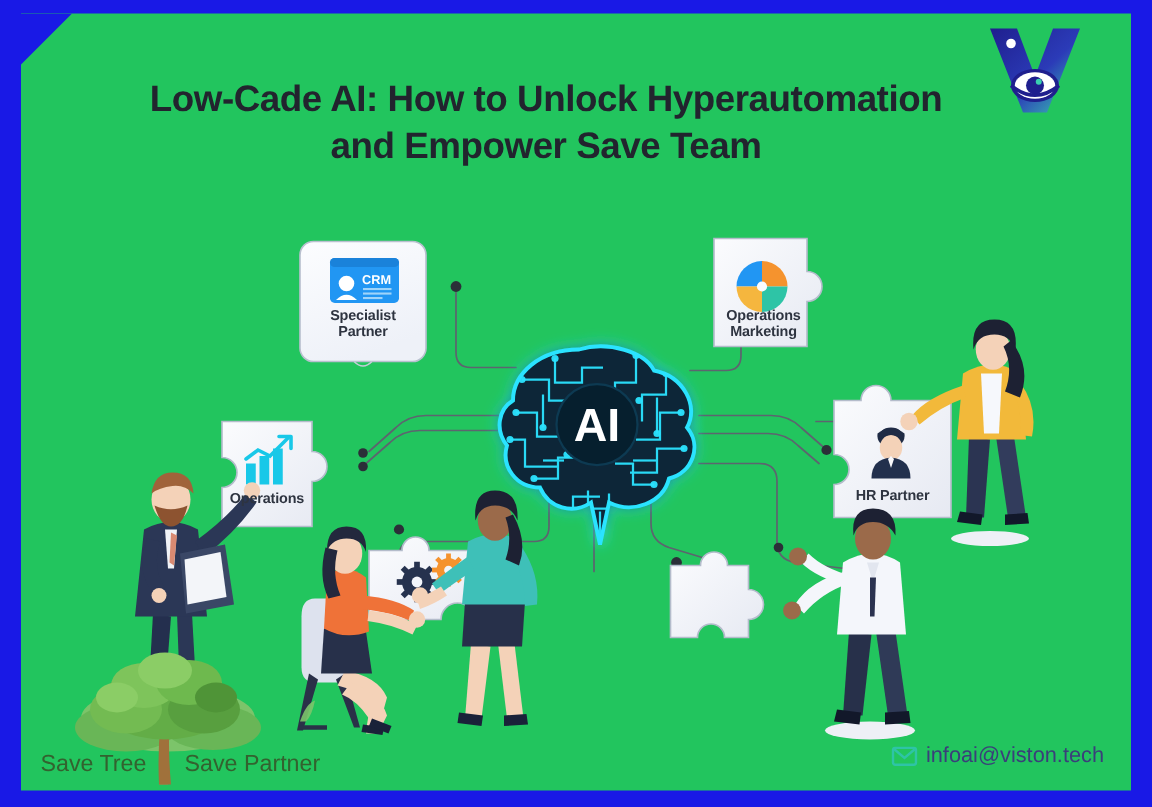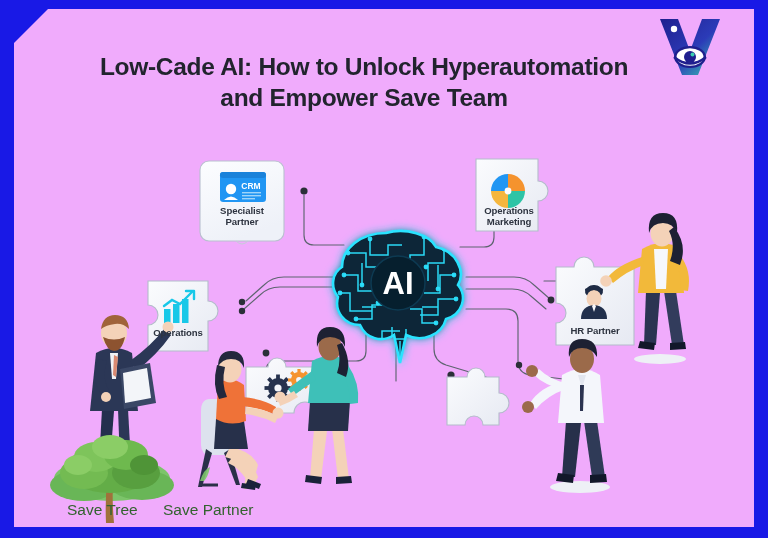--- a/index.html
+++ b/index.html
@@ -12,21 +12,21 @@
   #poster {
     position: relative;
     width: 768px; height: 538px;
     background: #1919E6;
   }
   
   #canvas {
     position: absolute;
     left: 14px; top: 9px;
     width: 740px; height: 518px;
-    background: #f0abfc;
+    background: #22c55e;
     overflow: hidden;
   }
   
   .corner-tri {
     position: absolute;
     top: 0; left: 0;
     width: 0; height: 0;
     border-left: 34px solid #1919E6;
     border-bottom: 34px solid transparent;
     z-index: 40;
@@ -83,21 +83,20 @@
     gap: 5px;
     font-size: 14.5px;
     color: #3a3f7a;
   }
   .contact-item .ci-icon { display: block; width: 18px; height: 18px; }
   #save-tree {
     position: absolute;
     left: 6px; bottom: 2px;
     width: 210px; height: 36px;
     z-index: 34;
-    margin-left: 40px;
   }
   .st-text {
     position: absolute;
     bottom: 6px;
     font-size: 15.5px;
     color: #33622f;
     font-family: "Liberation Sans", sans-serif;
   }
   #st-left { left: 7px; }
   #st-right { left: 103px; }
@@ -499,16 +498,25 @@
         <ellipse cx="34" cy="40" rx="14" ry="10" fill="#8bcd66"></ellipse>
         <ellipse cx="100" cy="40" rx="14" ry="10" fill="#4f9437"></ellipse>
       </svg>
     </div>
     <div id="save-tree">
       <span class="st-text" id="st-left">Save Tree</span>
       <span class="st-text" id="st-right">Save Partner</span>
     </div>
 
     <div id="footer-contact">
+      <div class="contact-item">
+        <span class="ci-icon">
+          <svg viewBox="0 0 20 20" width="18" height="18">
+            <rect x="1.5" y="4" width="17" height="12.5" rx="1.6" fill="none" stroke="#2ec4a6" stroke-width="1.8"></rect>
+            <path d="M2.4 5 L10 11.4 L17.6 5" fill="none" stroke="#2ec4a6" stroke-width="1.8"></path>
+          </svg>
+        </span>
+        <span>infoai@viston.tech</span>
+      </div>
     </div>
 
   </div>
 </div>
 
 </body></html>

